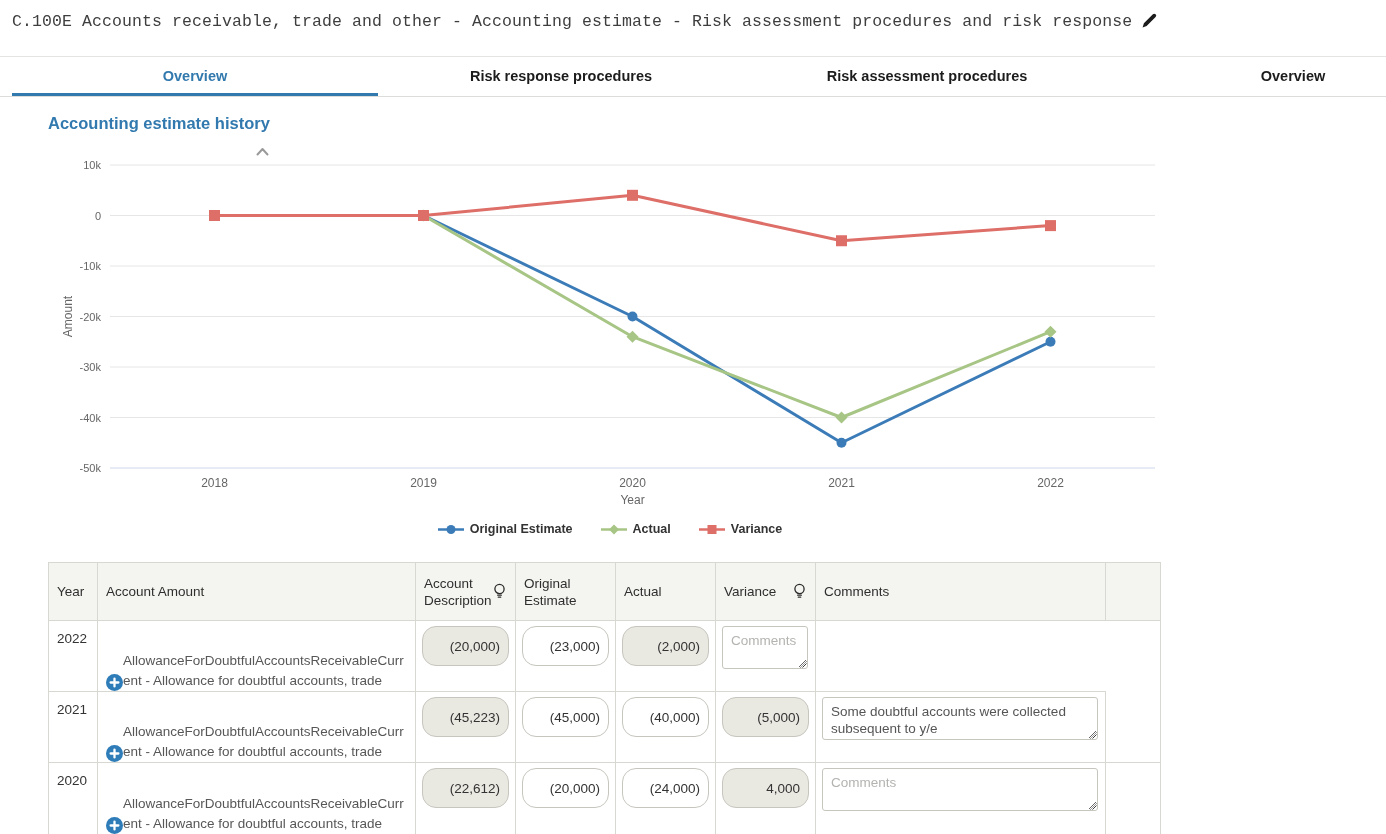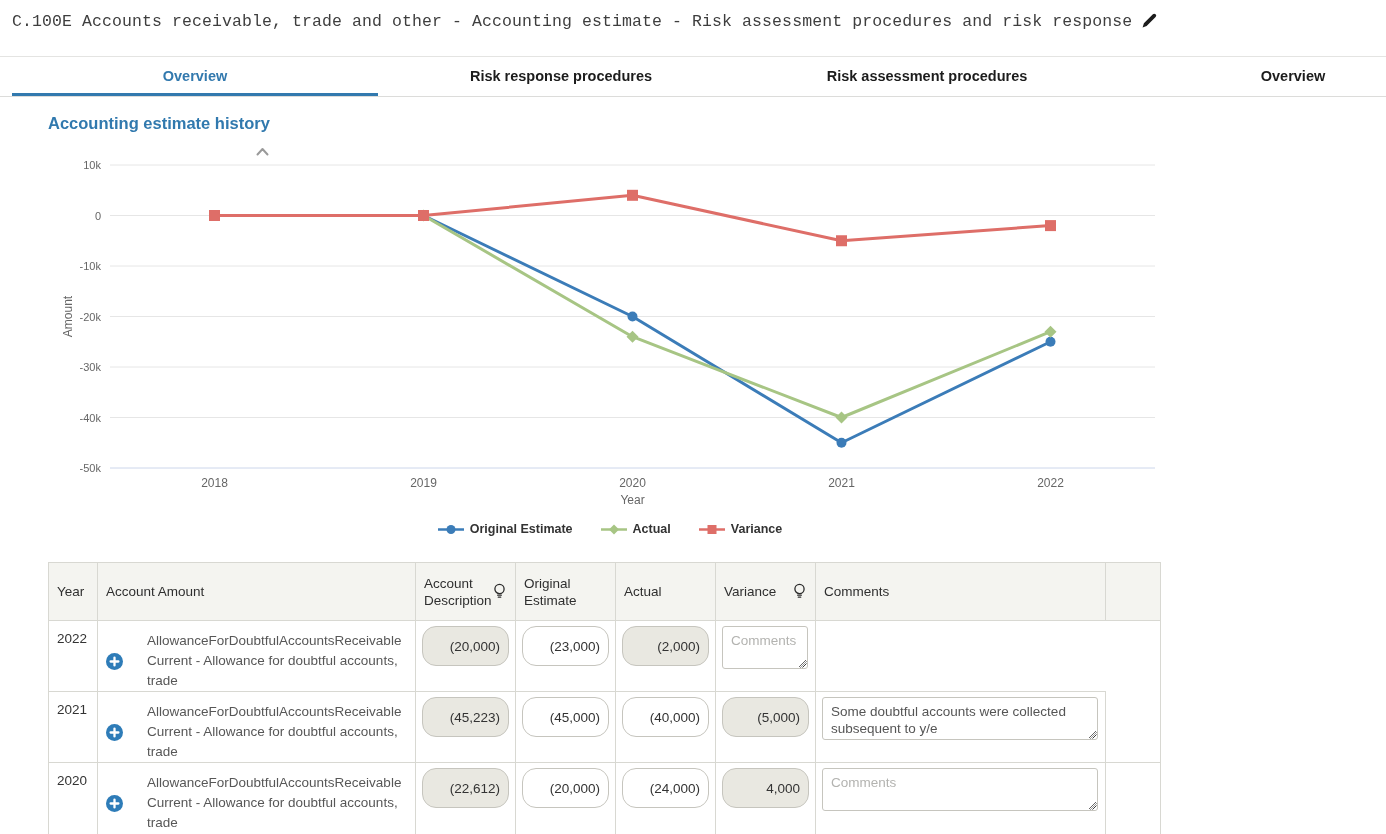--- a/index.html
+++ b/index.html
@@ -54,21 +54,21 @@
   .cell { border-right: 1px solid #d8d8d2; border-bottom: 1px solid #d8d8d2; min-height: 100%; }
   .cell:last-child { border-right: none; }
   .thead .cell { background: #f4f4f0; height: 58px; display: flex; align-items: center;
                  padding: 4px 8px; font-size: 13.5px; color: #2f2f2f; line-height: 17px; }
   .thead .cell.spread { justify-content: space-between; }
   .bulb-btn { display: inline-flex; cursor: pointer; flex: 0 0 auto; }
 
   .drow { height: 71px; }
   .drow:last-child .cell { height: 72px; }
   .year-cell { padding: 10px 6px 0 8px; font-size: 13.5px; color: #333; }
-  .desc-cell { padding: 9px 10px 0 8px; display: flex; align-items: center; gap: 24px; }
+  .desc-cell { padding: 9px 10px 0 8px; display: flex; align-items: flex-end; gap: 0; }
   .desc-text { font-size: 13.5px; line-height: 20px; color: #575757; overflow-wrap: anywhere; flex: 1; }
   .plus-btn { flex: 0 0 auto; margin-top: 1px; cursor: pointer; display: inline-flex; }
   .input-cell { padding: 5px 6px 0 6px; }
   .input-cell input {
     width: 100%; height: 40px; border: 1px solid #c6c5be; border-radius: 14px;
     font-family: inherit; font-size: 13.5px; color: #333; text-align: right; padding: 0 8px;
     background: #fff; outline: none;
   }
   .input-cell input:disabled { background: #e9e8e1; color: #333; }
   .comments-cell { padding: 5px 7px 0 6px; }

